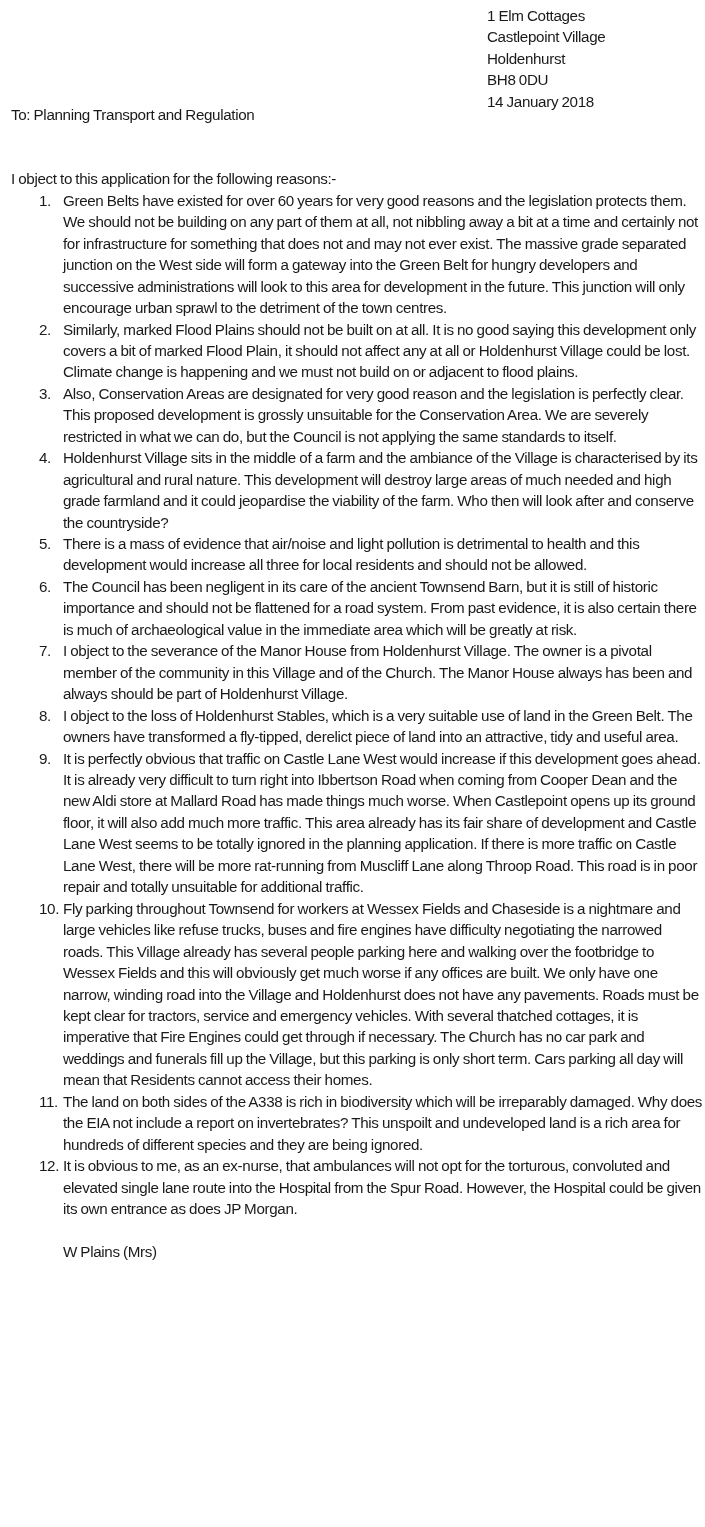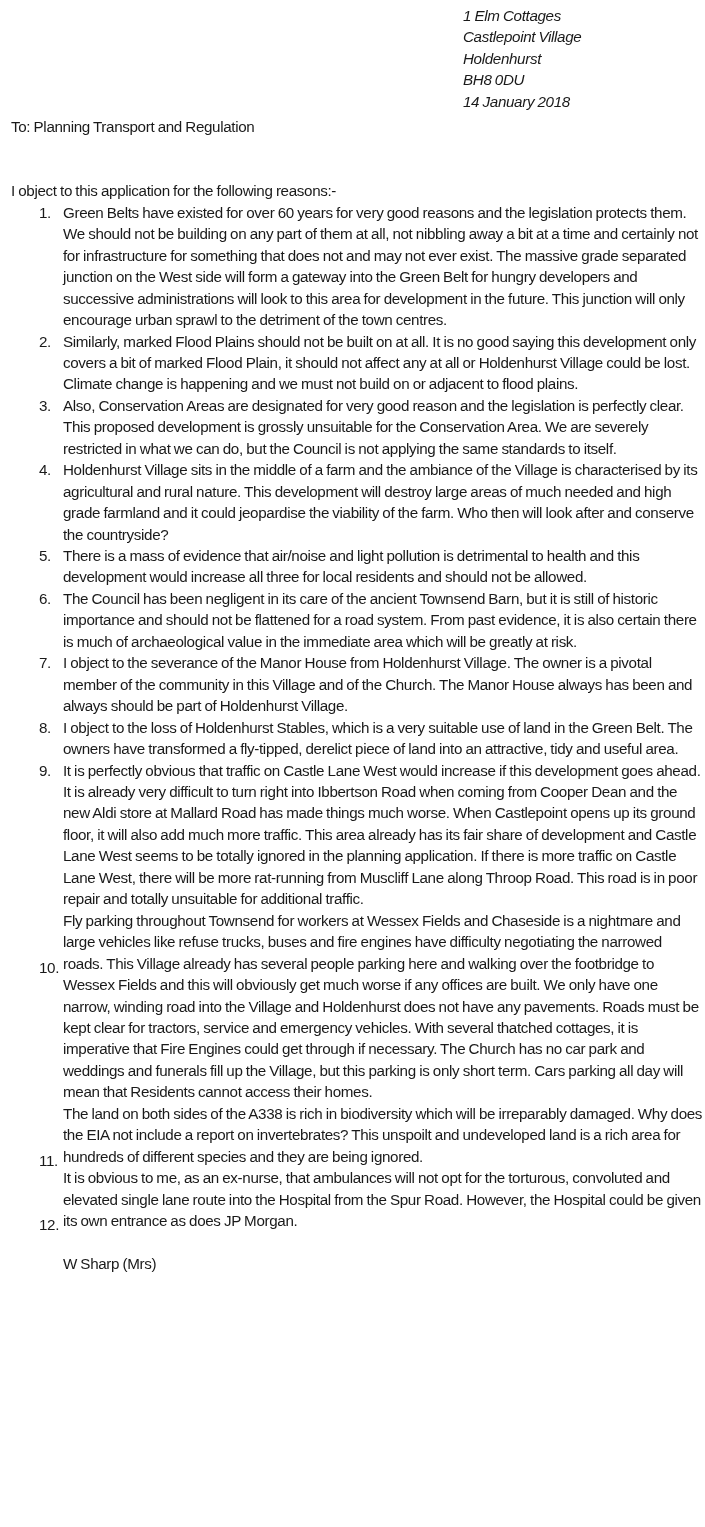--- a/index.html
+++ b/index.html
@@ -10,48 +10,47 @@
       overflow: hidden;
       font-family: "Liberation Sans", sans-serif;
       font-size: 15.2px;
       line-height: 21.45px;
       color: #1a1a1a;
       letter-spacing: -0.35px;
       word-spacing: -0.5px;
     }
     .address {
       position: absolute;
-      left: 463px;
+      left: 487px;
       top: 5px;
-      font-style: italic;
     }
     .address div { white-space: nowrap; }
     .main {
       position: absolute;
       left: 11px;
-      top: 116px;
+      top: 104px;
       width: 690px;
     }
     .line { white-space: nowrap; }
     .blank { height: 21.45px; }
     ol.reasons {
       margin: 0;
       padding: 0;
       list-style: none;
     }
     ol.reasons li {
       position: relative;
       padding-left: 52px;
     }
     ol.reasons li .num {
       position: absolute;
       left: 28px;
       top: 0;
     }
-    ol.reasons li.two-digit .num { left: 28px; margin-top: 47px; }
+    ol.reasons li.two-digit .num { left: 28px; }
     ol.reasons li .txt {
       display: block;
       width: 640px;
     }
     .signature {
       padding-left: 52px;
     }
   </style>
 </head>
 <body>
@@ -115,14 +114,14 @@
       <span class="num">11.</span>
       <span class="txt">The land on both sides of the A338 is rich in biodiversity which will be irreparably damaged.  Why does the EIA not include a report on invertebrates?  This unspoilt and undeveloped land is a rich area for hundreds of different species and they are being ignored.</span>
     </li>
     <li class="two-digit">
       <span class="num">12.</span>
       <span class="txt">It is obvious to me, as an ex-nurse, that ambulances will not opt for the torturous, convoluted and elevated single lane route into the Hospital from the Spur Road.  However, the Hospital could be given its own entrance as does JP Morgan.</span>
     </li>
   </ol>
 
   <div class="blank"></div>
-  <div class="line signature">W Sharp (Mrs)</div>
+  <div class="line signature">W Plains (Mrs)</div>
 </div>
 
 </body></html>

